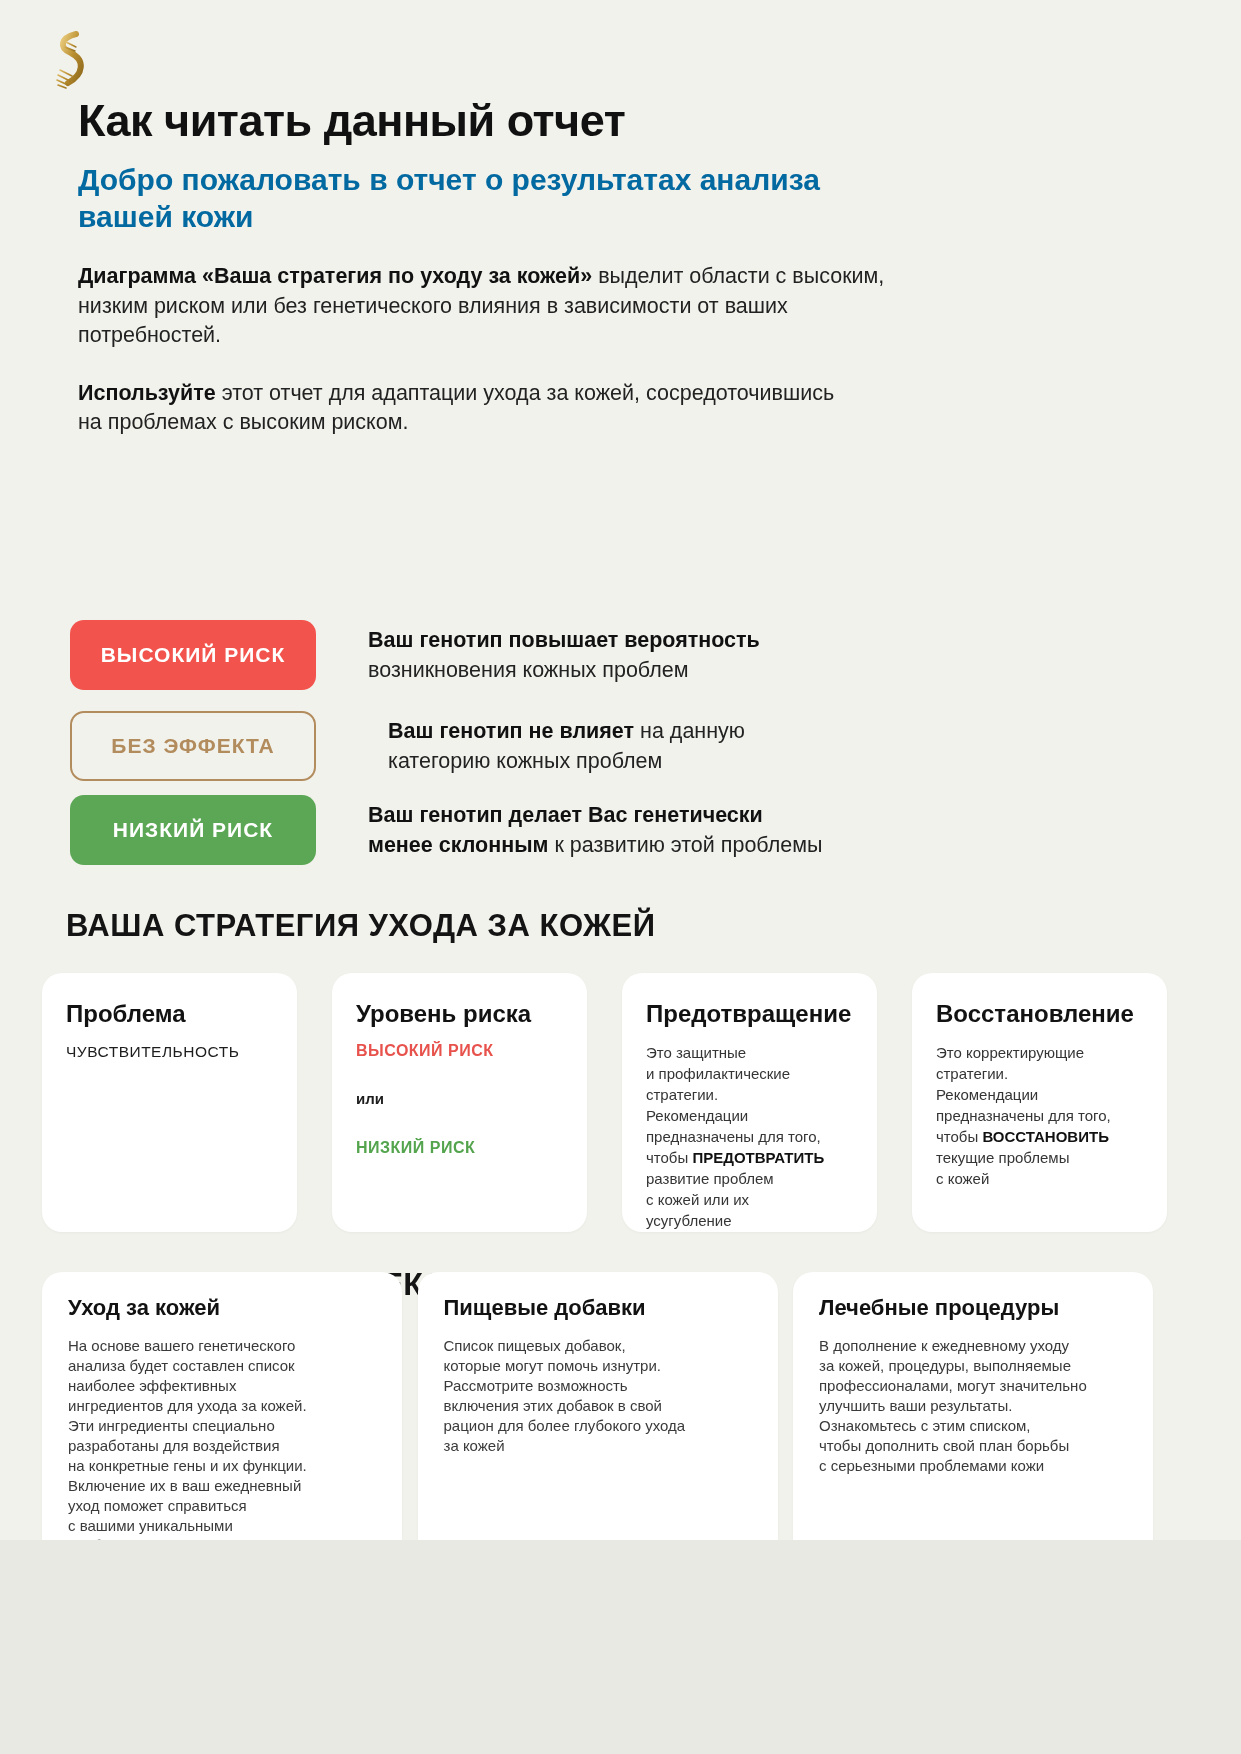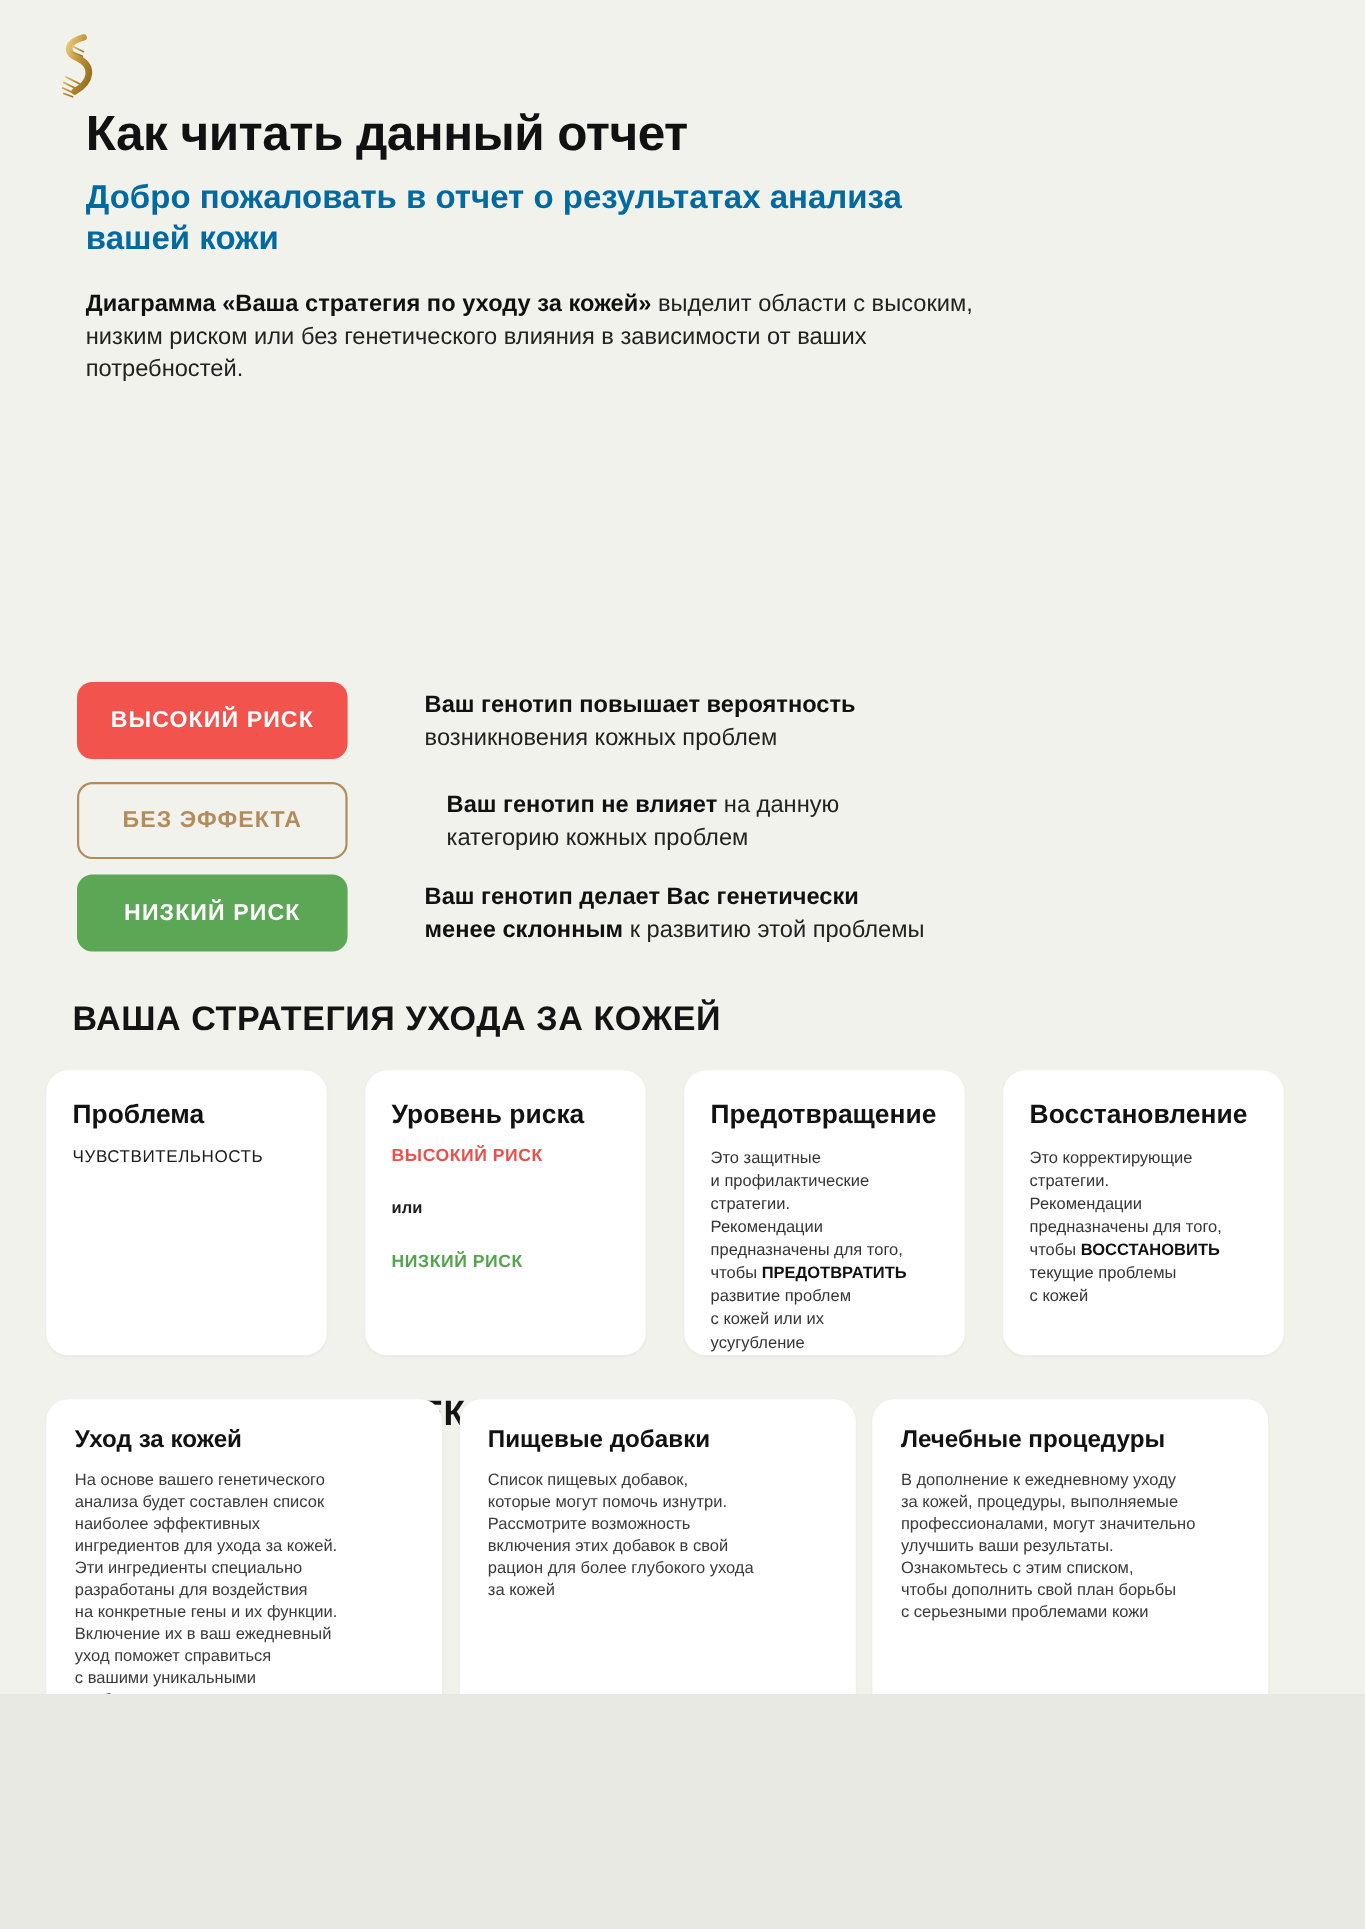--- a/index.html
+++ b/index.html
@@ -30,21 +30,21 @@
   .legend-row { display:flex; align-items:center; margin-bottom:21px; }
   .legend-row:nth-child(2){ margin-bottom:14px;gap:20px; }
   .badge {
     width:246px; height:70px; border-radius:14px;
     display:flex; align-items:center; justify-content:center;
     font-size:21px; font-weight:700; letter-spacing:1px; flex:none;
   }
   .badge-high { background:#F3534D; color:#fff; }
   .badge-none { background:transparent; border:2.5px solid #B28C5C; color:#B28C5C; }
   .badge-low  { background:#5BA755; color:#fff; }
-  .legend-desc { margin-left:70px; font-size:21.5px; line-height:30px; color:#222; width:560px; }
+  .legend-desc { margin-left:52px; font-size:21.5px; line-height:30px; color:#222; width:560px; }
   .legend-desc b { font-weight:700; color:#111; }
 
   .strategy-heading {
     position:absolute; left:66px; top:908px;
     font-size:31px; font-weight:600; letter-spacing:0.5px; color:#141414;
   }
   .cards4 { position:absolute; left:42px; top:973px; display:flex; gap:35px; }
   .s-card {
     width:255px; height:259px; background:#fff; border-radius:20px;
     padding:27px 24px; box-shadow:0 1px 3px rgba(0,0,0,0.04);
@@ -96,20 +96,22 @@
   </div>
 
   <h1 class="h1">Как читать данный отчет</h1>
   <h2 class="h2 prewrap">Добро пожаловать в отчет о результатах анализа
 вашей кожи</h2>
 
   <div class="intro">
     <p class="prewrap"><b>Диаграмма «Ваша стратегия по уходу за кожей»</b><span> выделит области с высоким,
 низким риском или без генетического влияния в зависимости от ваших
 потребностей.</span></p>
+    <p class="prewrap"><b>Используйте</b><span> этот отчет для адаптации ухода за кожей, сосредоточившись
+на проблемах с высоким риском.</span></p>
   </div>
 
   <div class="legend">
     <div class="legend-row">
       <div class="badge badge-high">ВЫСОКИЙ РИСК</div>
       <p class="legend-desc prewrap"><b>Ваш генотип повышает вероятность</b><span>
 возникновения кожных проблем</span></p>
     </div>
     <div class="legend-row">
       <div class="badge badge-none">БЕЗ ЭФФЕКТА</div>

